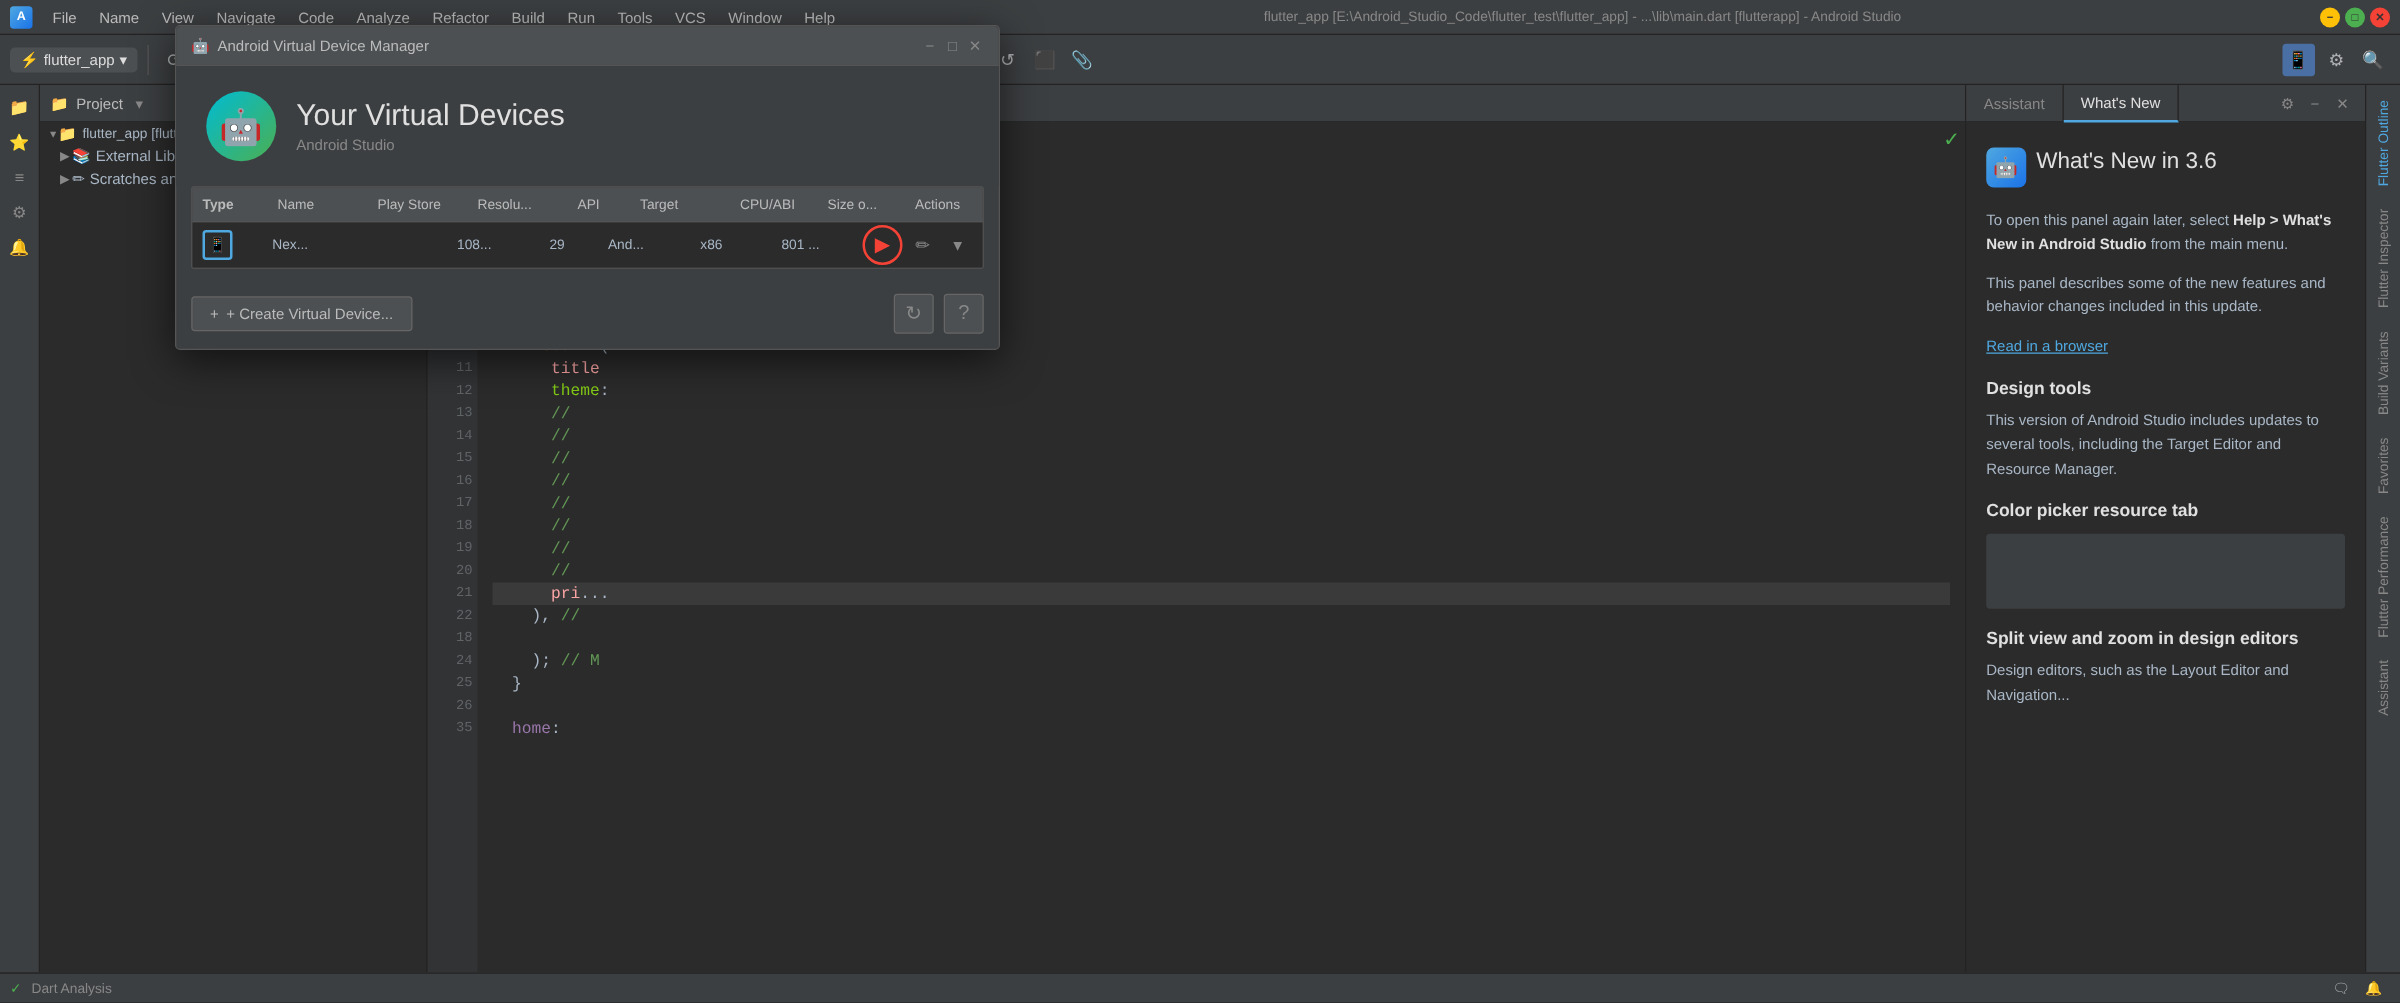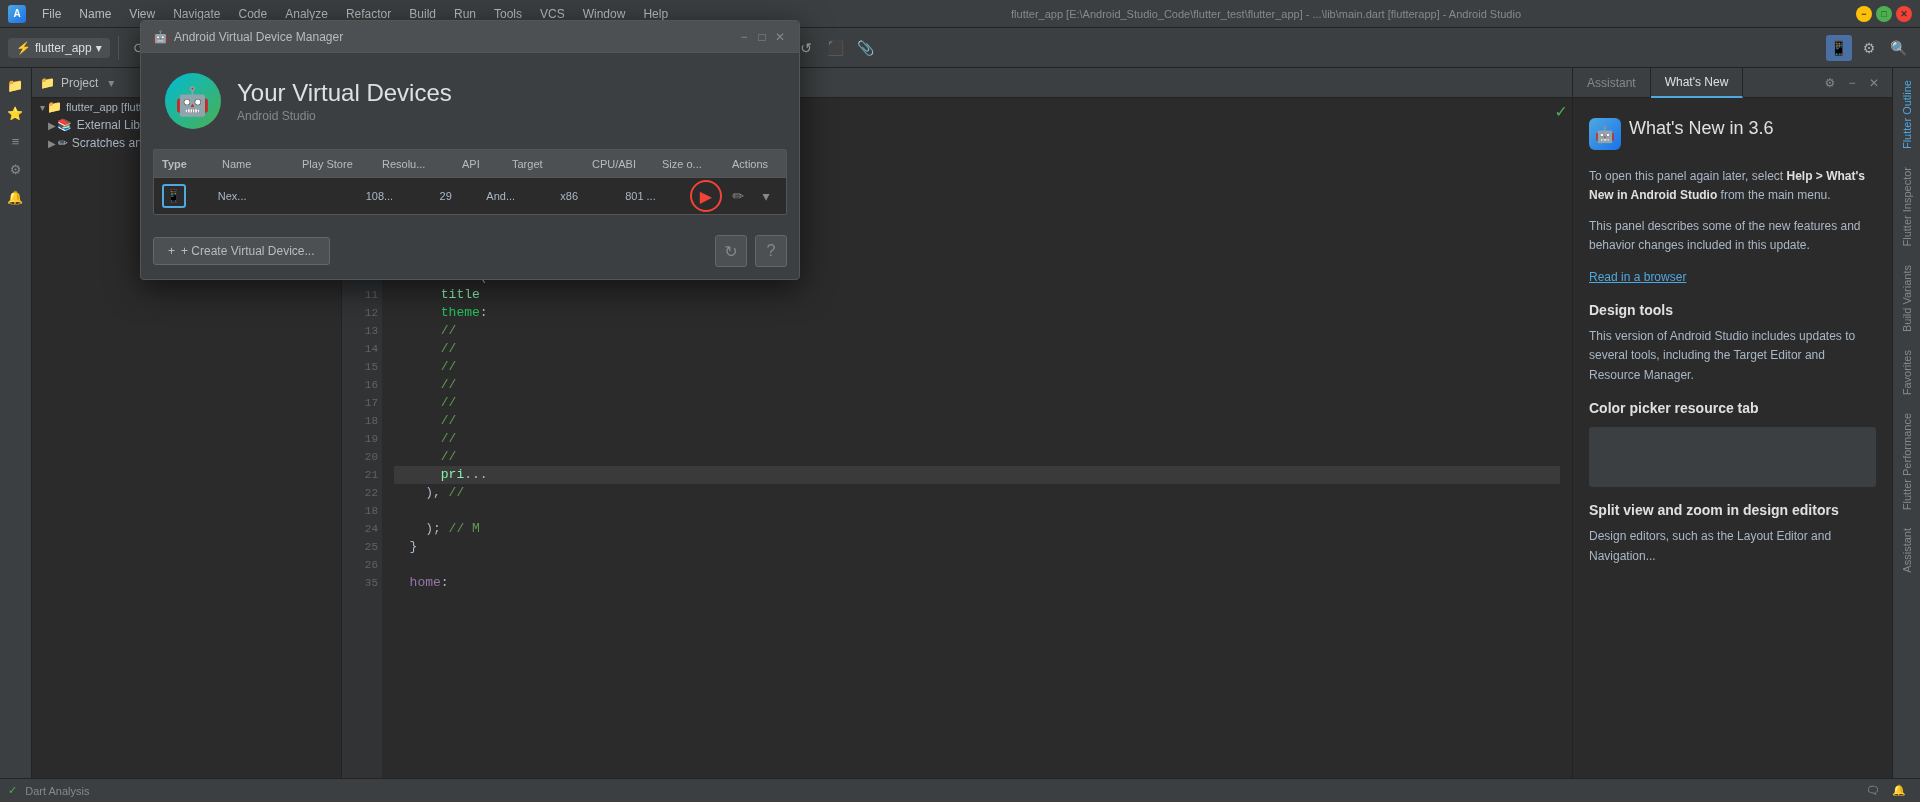--- a/index.html
+++ b/index.html
@@ -776,31 +776,31 @@
         <div class="code-line"><span class="kw">import</span> <span class="str">'package:flutter/material.dart'</span>;</div>
         <div class="code-line">&nbsp;</div>
         <div class="code-line"><span class="kw">void</span> <span class="fn">main</span>() {</div>
         <div class="code-line">&nbsp;</div>
         <div class="code-line"><span class="kw">class</span> <span class="cl">MyApp</span>...</div>
         <div class="code-line">  <span class="cm">// This...</span></div>
         <div class="code-line">  <span class="kw">@override</span>...</div>
         <div class="code-line">  <span class="cl">Widget</span> bu...</div>
         <div class="code-line">&nbsp;</div>
         <div class="code-line">    <span class="kw">return</span> (</div>
-        <div class="code-line">      <span style="color:#86efac;">title</span></div>
-        <div class="code-line">      <span style="color:#22c55e;">theme</span>:</div>
+        <div class="code-line">      <span style="color:#fca5a5;">title</span></div>
+        <div class="code-line">      <span style="color:#84cc16;">theme</span>:</div>
         <div class="code-line">      <span class="cm">//</span></div>
         <div class="code-line">      <span class="cm">//</span></div>
         <div class="code-line">      <span class="cm">//</span></div>
         <div class="code-line">      <span class="cm">//</span></div>
         <div class="code-line">      <span class="cm">//</span></div>
         <div class="code-line">      <span class="cm">//</span></div>
         <div class="code-line">      <span class="cm">//</span></div>
         <div class="code-line">      <span class="cm">//</span></div>
-        <div class="code-line" style="background:#3a3a3a;">      <span style="color:#86efac;">pri</span>...</div>
+        <div class="code-line" style="background:#3a3a3a;">      <span style="color:#fca5a5;">pri</span>...</div>
         <div class="code-line">    ), <span class="cm">//</span></div>
         <div class="code-line">&nbsp;</div>
         <div class="code-line">    ); <span class="cm">// M</span></div>
         <div class="code-line">  }</div>
         <div class="code-line">&nbsp;</div>
         <div class="code-line">  <span style="color:#9876aa;">home</span>:</div>
       </div>
     </div>
   </div>
 

